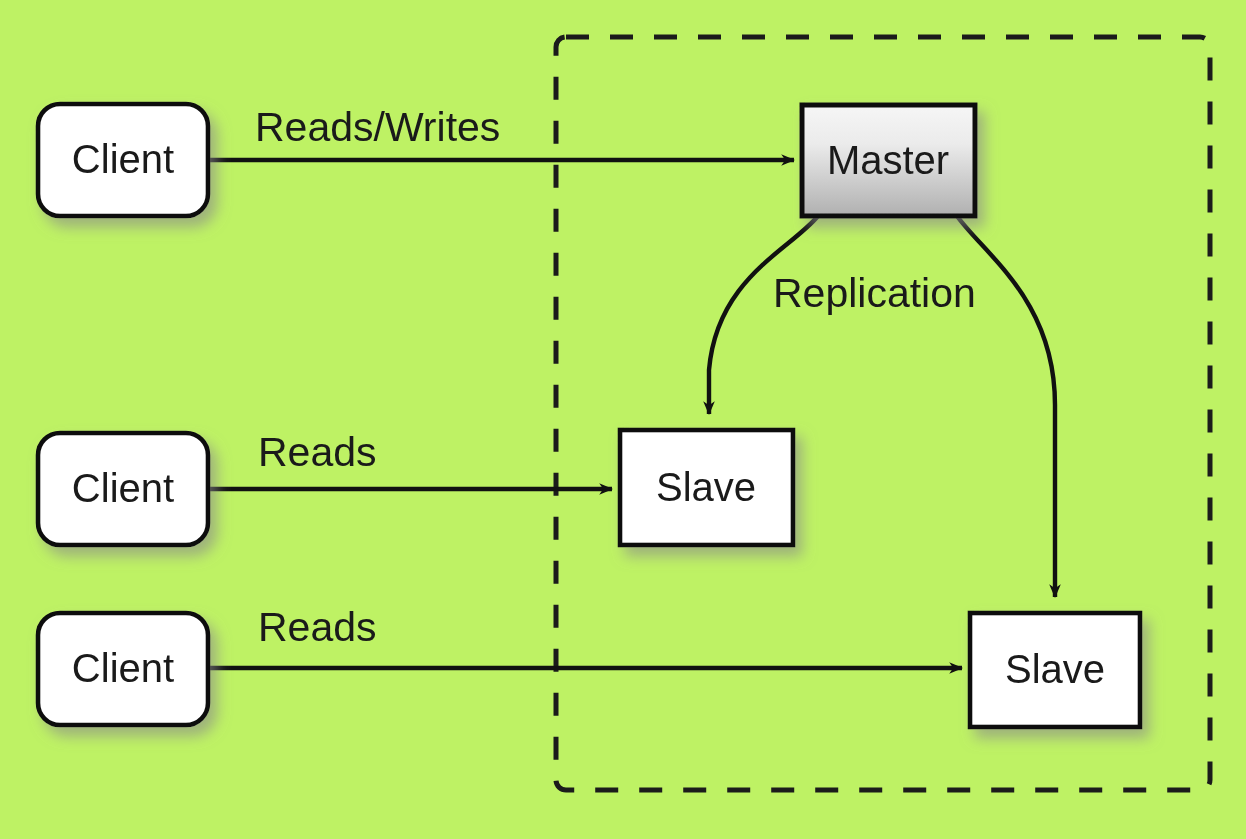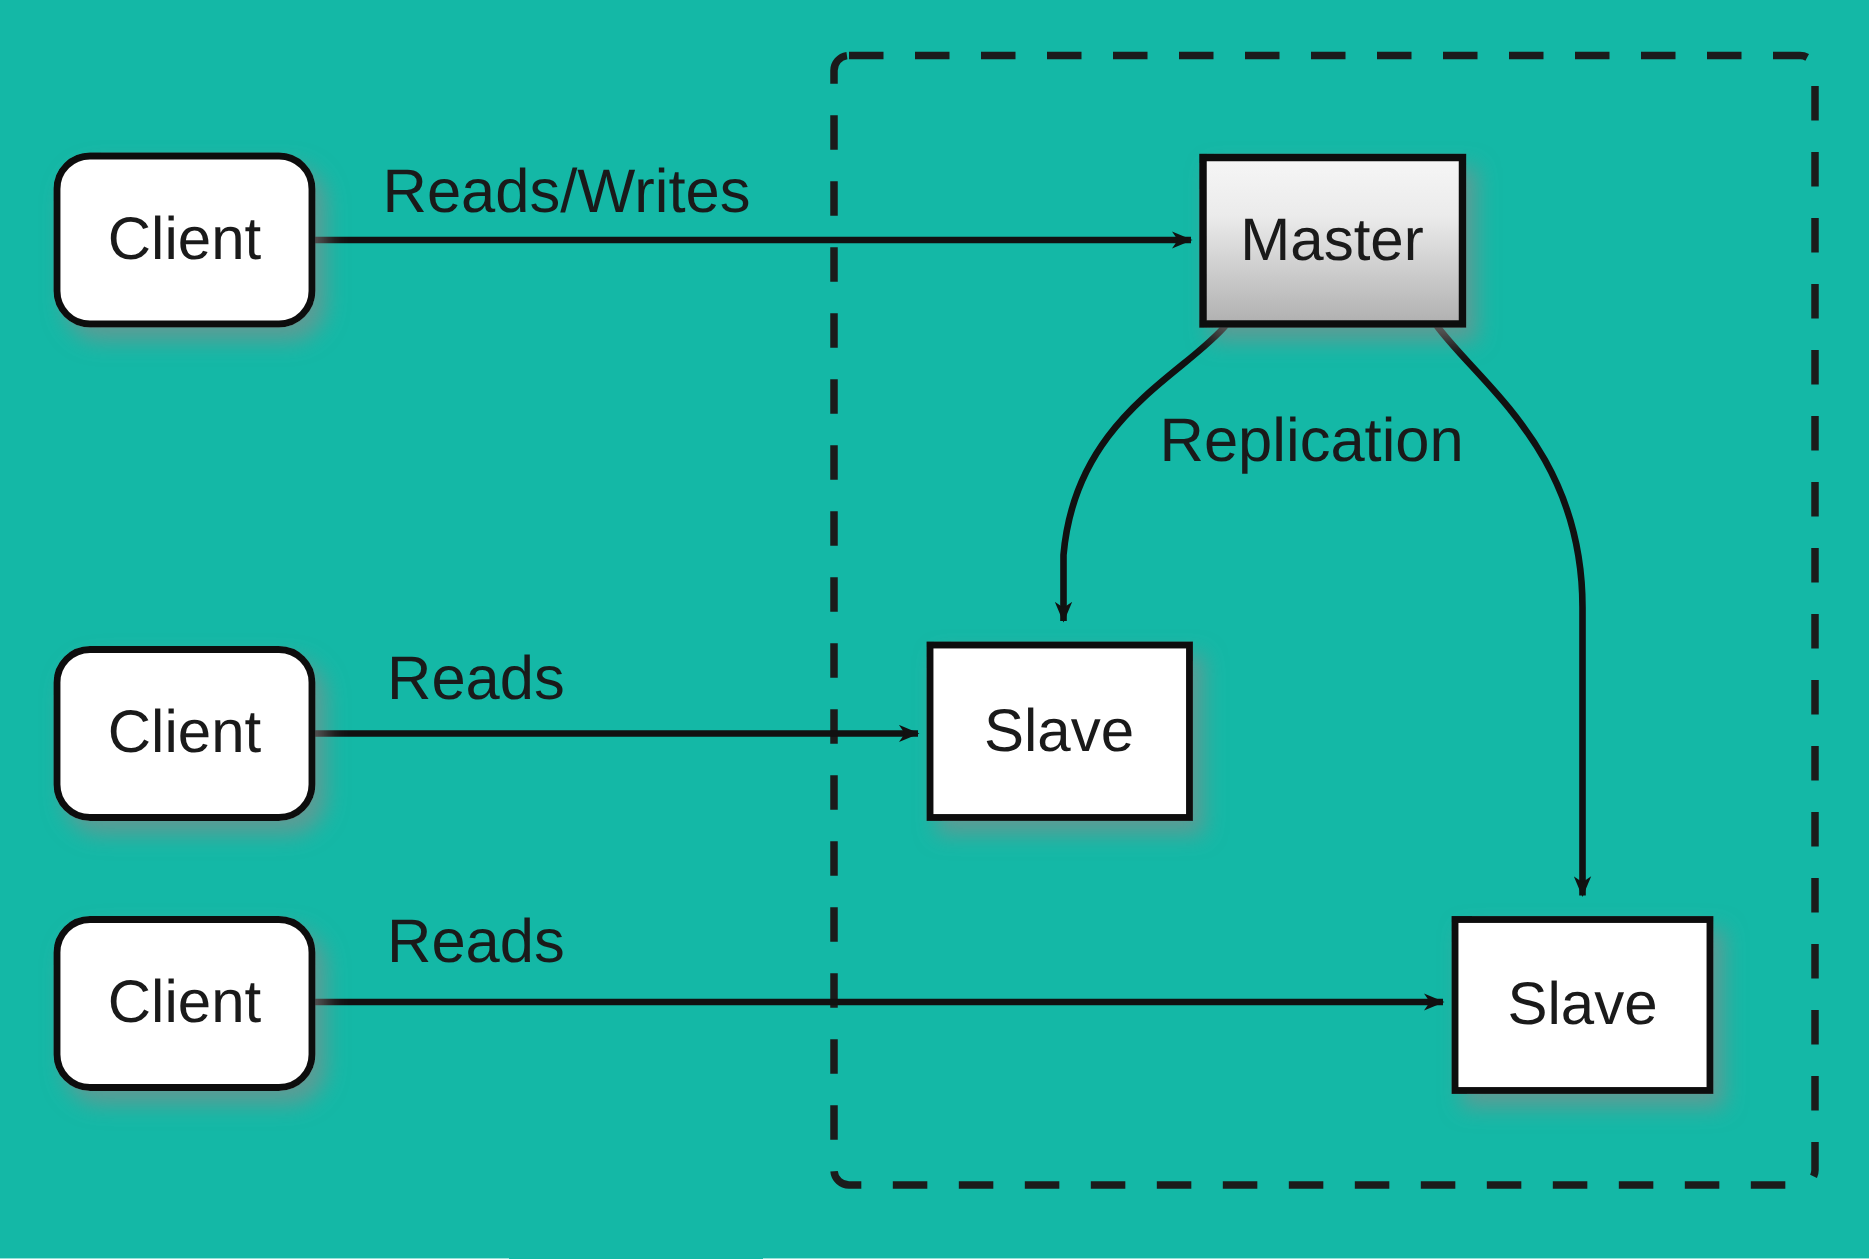--- a/index.html
+++ b/index.html
@@ -8,21 +8,21 @@
     padding: 0;
     background: #ffffff;
   }
   body {
     font-family: "Liberation Sans", sans-serif;
   }
   #diagram-root {
     position: relative;
     width: 1246px;
     height: 839px;
-    background: #14b8a6;
+    background: #bef264;
     overflow: hidden;
   }
   #diagram-svg {
     position: absolute;
     left: 0;
     top: 0;
     width: 1246px;
     height: 839px;
     display: block;
   }

